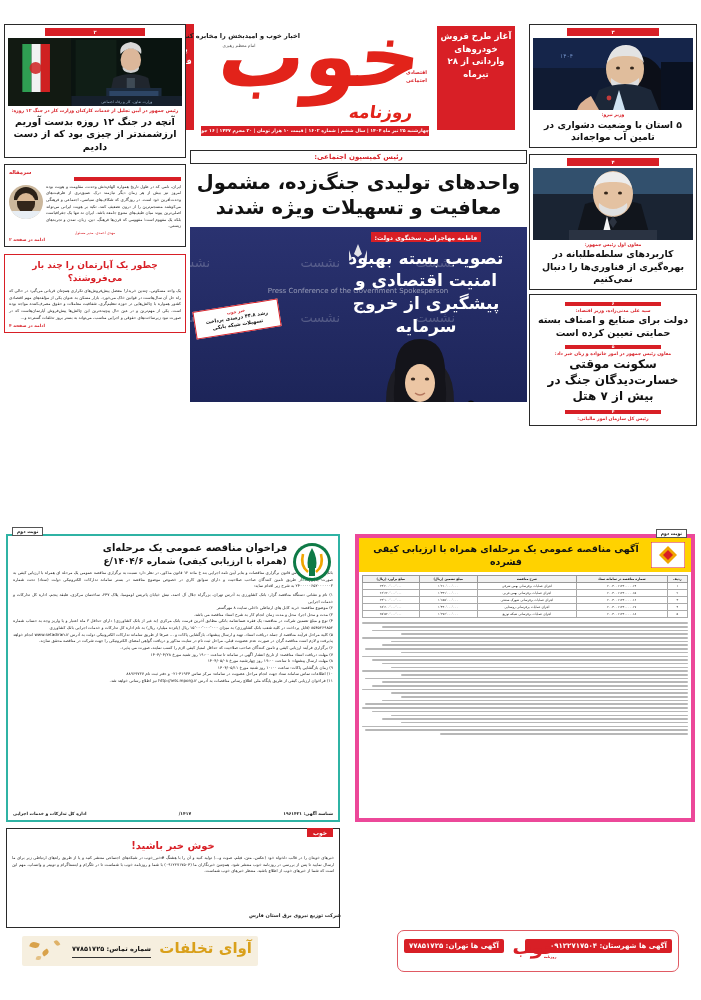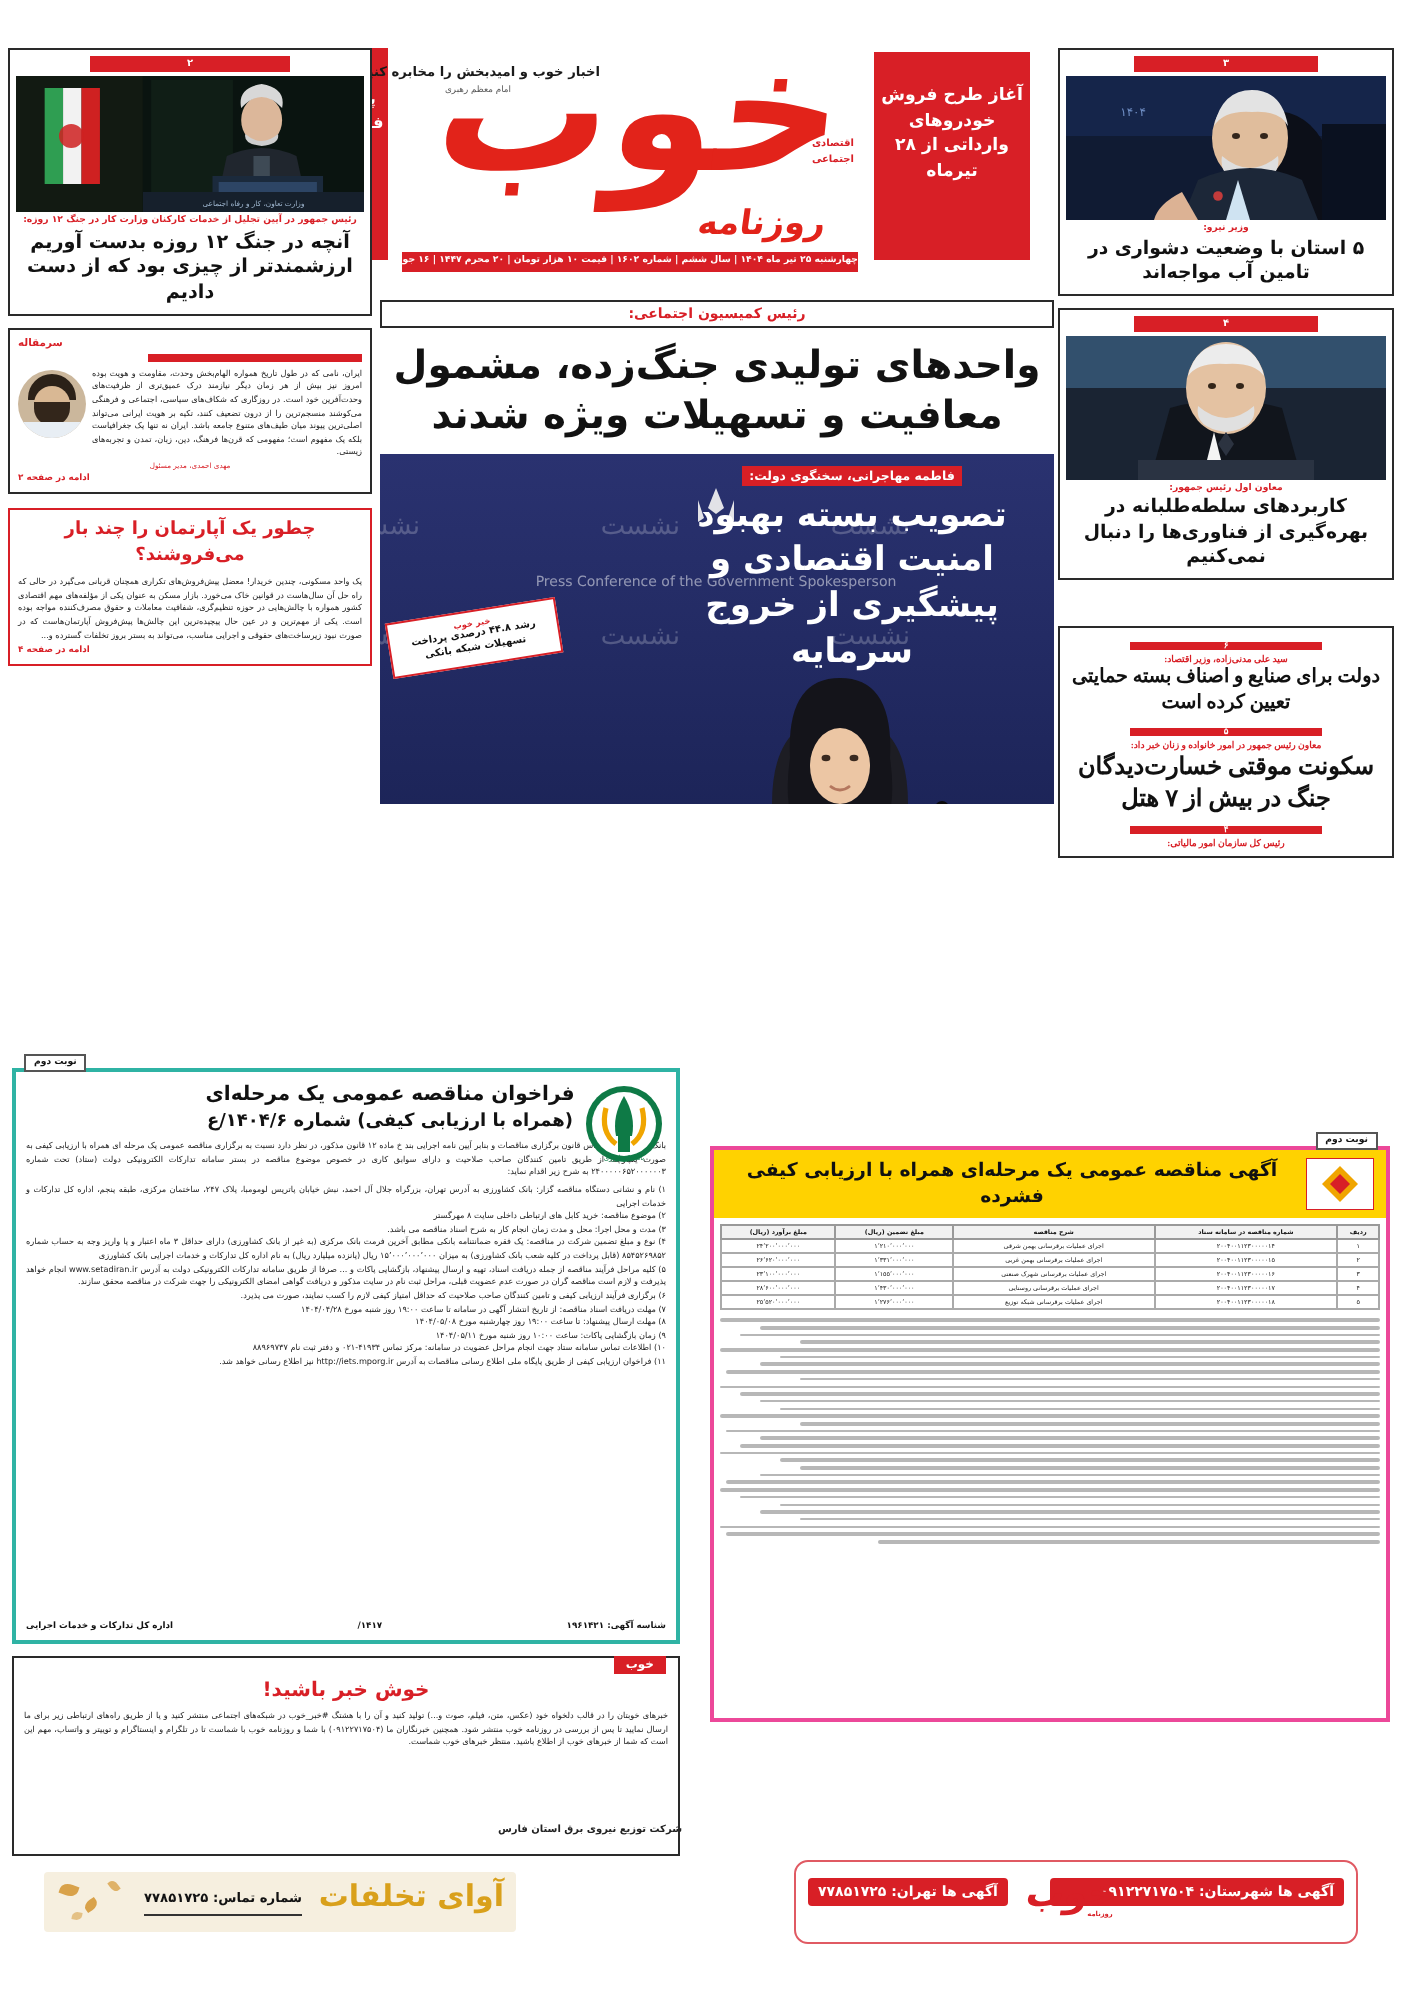--- a/index.html
+++ b/index.html
@@ -42,21 +42,21 @@
   .mast-cats{position:absolute;right:2px;top:64px;font-size:5px;color:#d81f26;font-weight:bold;
              line-height:1.6;text-align:center;}
   .mast-date{
     position:absolute;right:272px;top:126px;width:228px;height:10px;background:#d81f26;
     color:#fff;font-size:4.6px;font-weight:bold;text-align:center;line-height:10px;
     letter-spacing:.1px;overflow:hidden;white-space:nowrap;
   }
   .mast-promo{
     position:absolute;right:186px;top:26px;width:78px;height:104px;background:#d81f26;
     color:#fff;font-size:8.6px;font-weight:bold;text-align:center;line-height:1.48;
-    padding-top:16px;box-sizing:border-box;
+    padding-top:4px;box-sizing:border-box;
   }
   .promo-left{
     position:absolute;right:507px;top:24px;width:78px;height:106px;background:#d81f26;
     color:#fff;font-size:8px;font-weight:bold;text-align:center;line-height:1.5;
     padding-top:8px;box-sizing:border-box;
   }
 
   
   .col-left{position:absolute;left:4px;top:24px;width:182px;}
   .box{border:1px solid #2a2a2a;background:#fff;box-sizing:border-box;}
@@ -111,21 +111,21 @@
   .notice-left .nl-hd{font-size:10px;font-weight:bold;text-align:center;line-height:1.4;color:#111;}
   .notice-left .nl-sub{font-size:9px;font-weight:bold;text-align:center;margin-top:1px;}
   .bank-logo{position:absolute;right:6px;top:6px;width:40px;height:40px;}
   .tiny{font-size:4.1px;line-height:1.62;text-align:justify;color:#1b1b1b;}
   .nl-foot{position:absolute;left:5px;right:5px;bottom:4px;display:flex;justify-content:space-between;
            font-size:4.4px;font-weight:bold;}
   .noubat{position:absolute;background:#fff;border:1px solid #555;font-size:4.6px;font-weight:bold;
           padding:1px 4px;}
 
   .notice-right{position:absolute;right:6px;top:534px;width:340px;height:288px;
-                border:2px solid #ec4899;background:#fff;box-sizing:border-box;margin-top:39px;}
+                border:4px solid #ec4899;background:#fff;box-sizing:border-box;}
   .nr-head{background:#ffd200;padding:4px 6px;position:relative;min-height:34px;box-sizing:border-box;}
   .nr-title{font-size:9.4px;font-weight:bold;text-align:center;line-height:1.4;color:#111;}
   .tavanir{position:absolute;right:6px;top:4px;width:34px;height:26px;}
   .nr-table{width:100%;border-collapse:collapse;font-size:3.2px;}
   .nr-table th{background:#f1f1f1;border:.4px solid #999;padding:1px;font-weight:bold;}
   .nr-table td{border:.4px solid #aaa;padding:1px;text-align:center;color:#222;}
 
   
   .goodnews{position:absolute;left:6px;top:828px;width:334px;height:100px;
             border:1px solid #2a2a2a;box-sizing:border-box;padding:5px;}
@@ -362,21 +362,21 @@
           <ellipse cx="87" cy="25" rx="2" ry="1.5" fill="#332519"></ellipse>
           <path d="M74 48 l6 24 h-12z" fill="#f4f4f4"></path>
           <path d="M80 48 l4 6 l-4 6 l-4 -6z" fill="#2c3340"></path>
           <rect x="36" y="62" width="88" height="10" fill="#2a3342"></rect>
         </svg>
       </div>
       <div class="kicker" style="margin-top:2px;">معاون اول رئیس جمهور:</div>
       <div class="hl r-hl" style="margin-top:1px;">کاربردهای سلطه‌طلبانه در بهره‌گیری از فناوری‌ها را دنبال نمی‌کنیم</div>
     </div>
 
-    <div class="box box-pad" style="margin-top:23px;font-family:Liberation Serif, serif;">
+    <div class="box box-pad" style="margin-top:4px;">
 
       <div>
         <div class="redline">
           <span>۶</span>
         </div>
         <div class="kicker">سید علی مدنی‌زاده، وزیر اقتصاد:</div>
         <div class="hl" style="font-size:9.6px;margin-top:1px;">دولت برای صنایع و اصناف بسته حمایتی تعیین کرده است</div>
       </div>
 
       <div style="margin-top:5px;">

